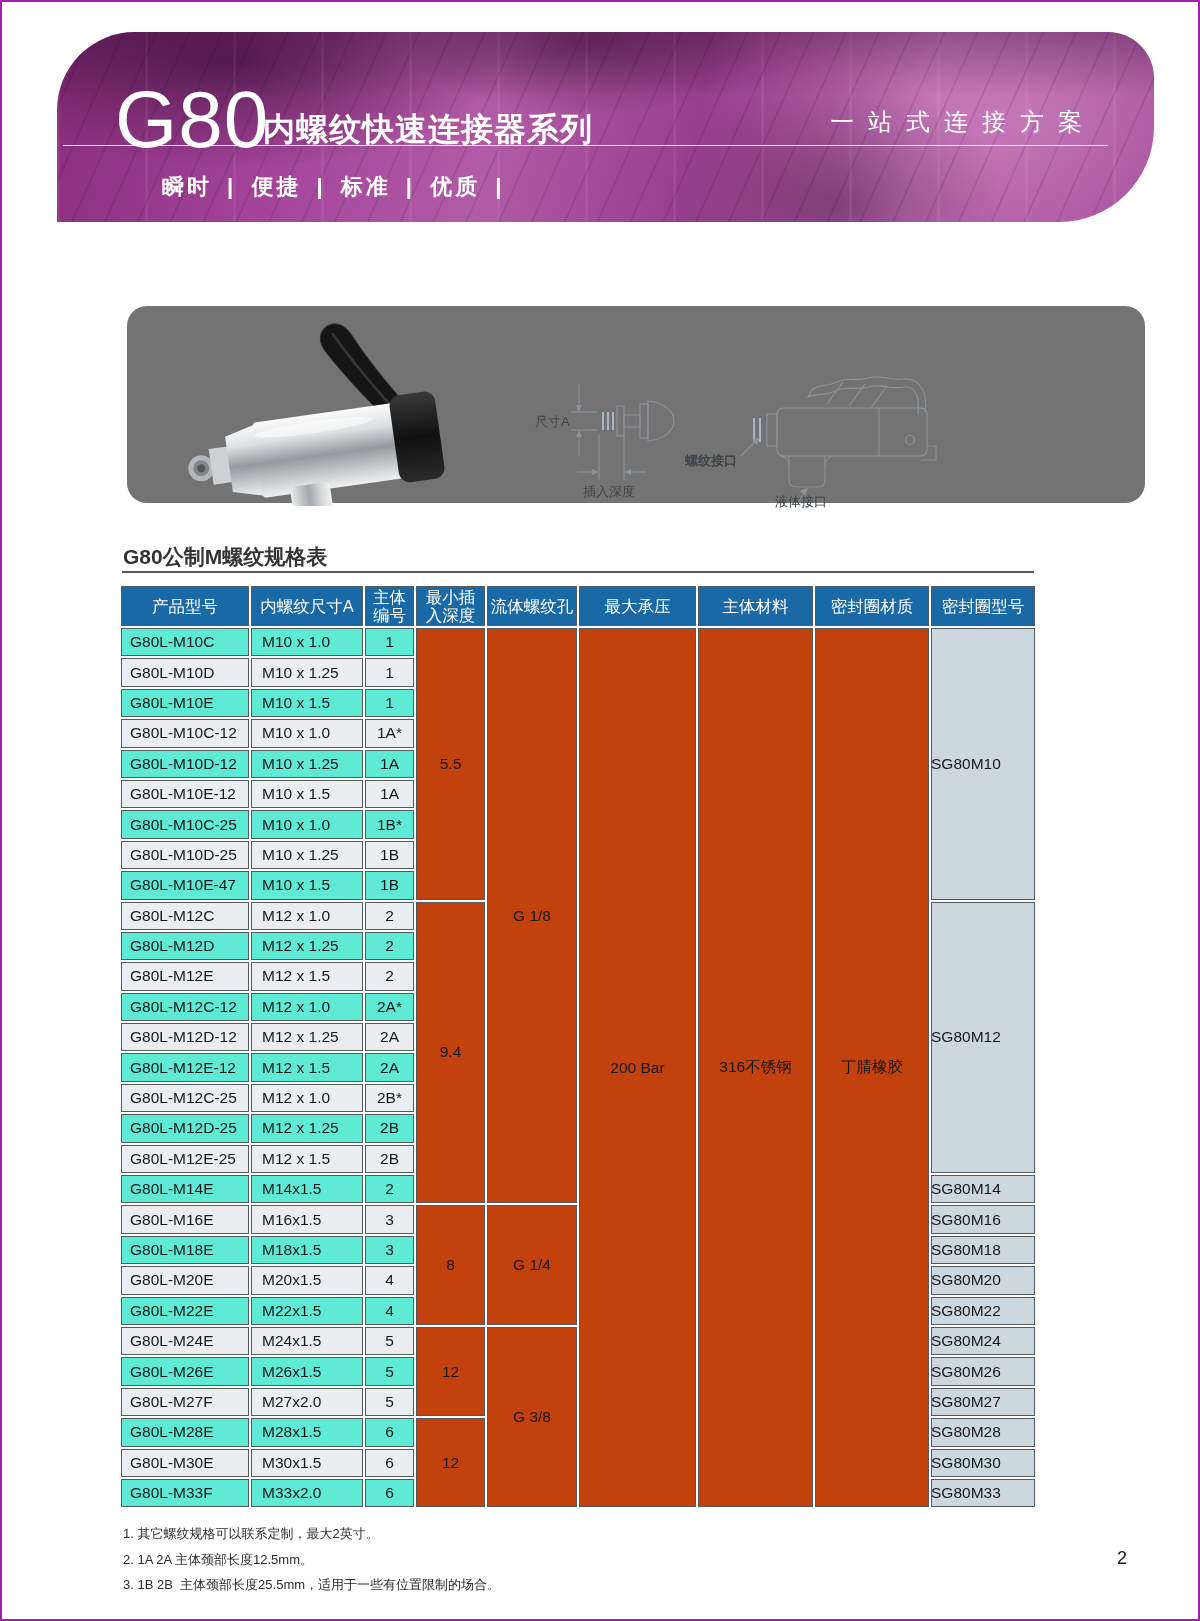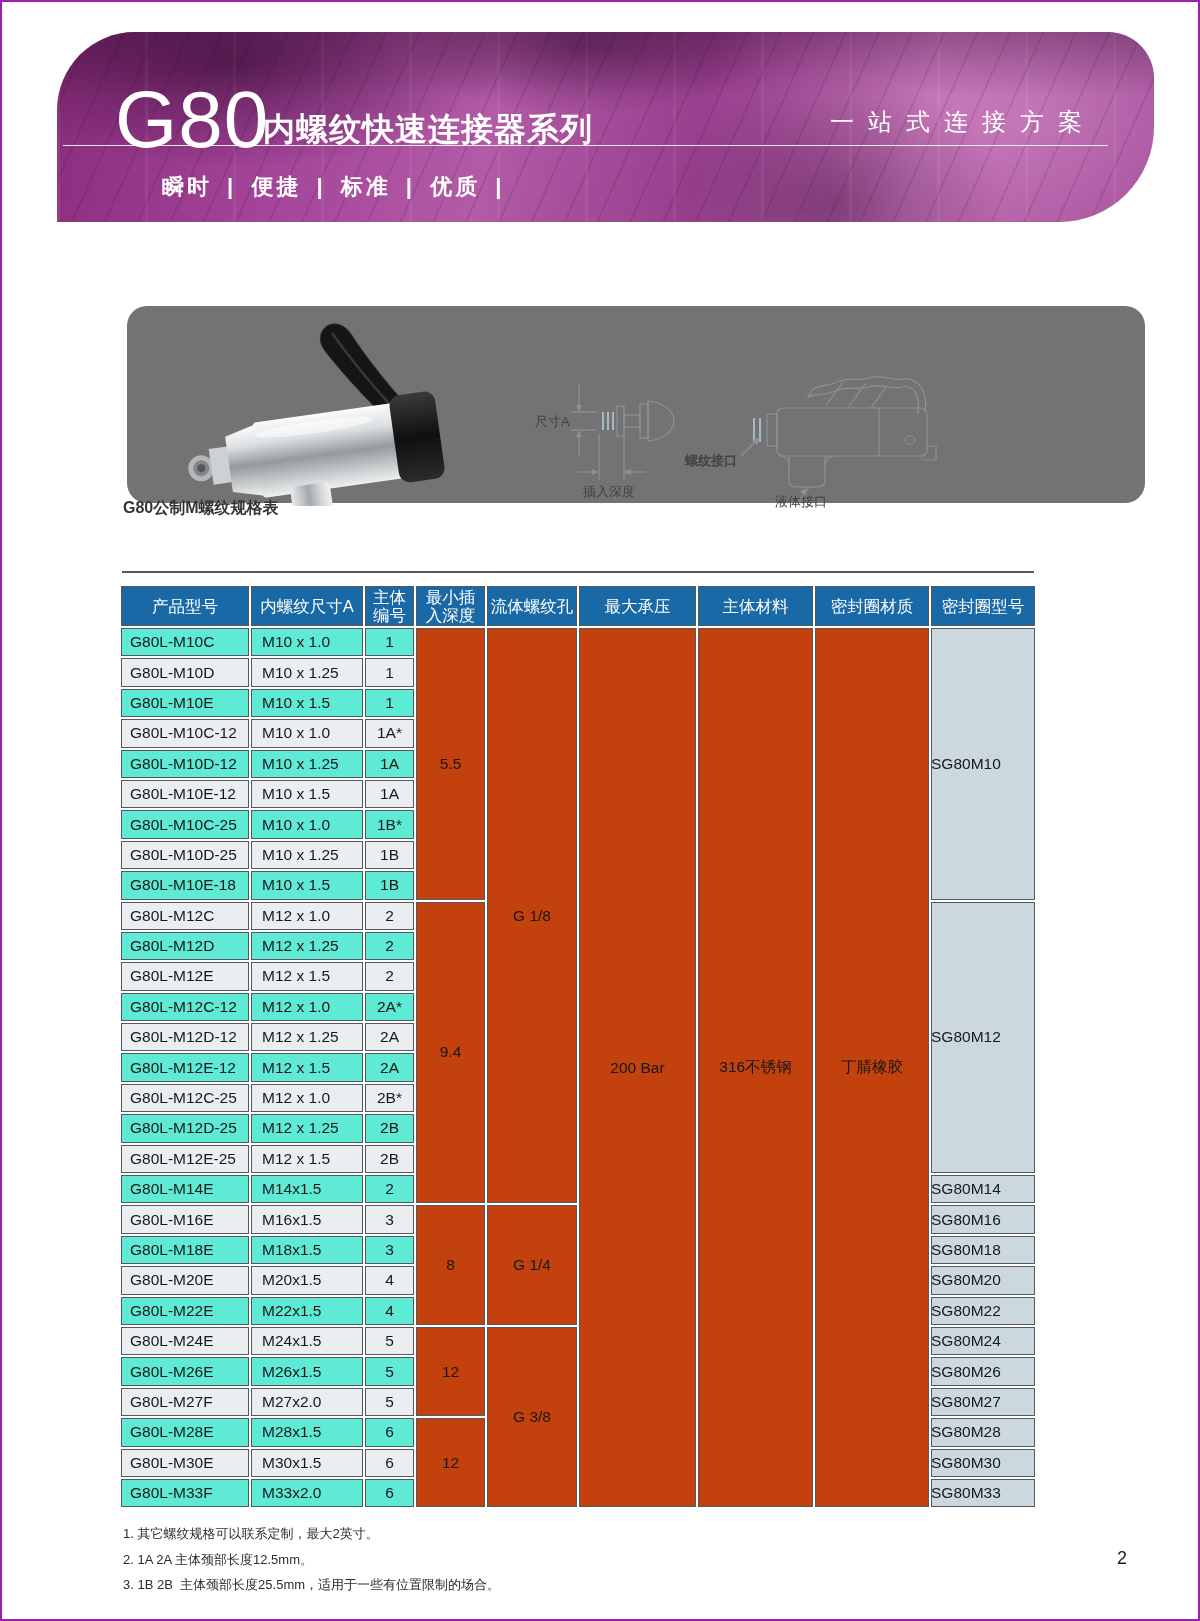--- a/index.html
+++ b/index.html
@@ -27,21 +27,21 @@
   .banner-tagline{position:absolute;right:58px;top:74px;font-size:24px;letter-spacing:14px;z-index:3;white-space:nowrap;}
   .banner-features{position:absolute;left:60px;top:140px;font-size:22px;font-weight:700;letter-spacing:3px;word-spacing:6px;z-index:3;padding-left:45px;}
 
   
   .panel{position:absolute;left:125px;top:304px;width:1018px;height:197px;background:#737373;border-radius:20px;}
   .photo-svg{position:absolute;left:40px;top:5px;}
   .diagram-svg{position:absolute;left:400px;top:62px;}
   .diag-label{font-size:13px;fill:#3d4346;}
 
   
-  .sec-title{position:absolute;left:121px;top:496px;font-size:16px;font-weight:700;color:#343434;}
+  .sec-title{position:absolute;left:121px;top:541px;font-size:21px;font-weight:700;color:#343434;}
   .sec-rule{position:absolute;left:120px;top:569px;width:912px;height:2px;background:#57585a;}
 
   
   .tbl-wrap{position:absolute;left:118px;top:583px;width:916px;}
   table.spec{border-collapse:separate;border-spacing:0;table-layout:fixed;width:916px;}
   table.spec th,table.spec td{border:1px solid #ffffff;box-shadow:inset 0 0 0 1px #525a60;vertical-align:middle;overflow:hidden;}
   table.spec th{background:#1a69a7;color:#fff;font-size:16.5px;font-weight:400;height:42px;
     text-align:center;white-space:pre-line;line-height:1.12;padding:0;}
   table.spec td{height:30.4px;font-size:15.5px;color:#17181a;padding:0;}
   .td-model{text-align:left;padding-left:9px !important;}
@@ -237,21 +237,21 @@
             <td class="td-model row-cell">G80L-M10C-25</td>
             <td class="td-thread row-cell">M10 x 1.0</td>
             <td class="td-body row-cell">1B*</td>
           </tr>
           <tr class="r-light">
             <td class="td-model row-cell">G80L-M10D-25</td>
             <td class="td-thread row-cell">M10 x 1.25</td>
             <td class="td-body row-cell">1B</td>
           </tr>
           <tr class="r-dark">
-            <td class="td-model row-cell">G80L-M10E-18</td>
+            <td class="td-model row-cell">G80L-M10E-47</td>
             <td class="td-thread row-cell">M10 x 1.5</td>
             <td class="td-body row-cell">1B</td>
           </tr>
           <tr class="r-light">
             <td class="td-model row-cell">G80L-M12C</td>
             <td class="td-thread row-cell">M12 x 1.0</td>
             <td class="td-body row-cell">2</td>
             <td class="td-merge" rowspan="10">9.4</td>
             <td class="td-seal" rowspan="9">SG80M12</td>
           </tr>

